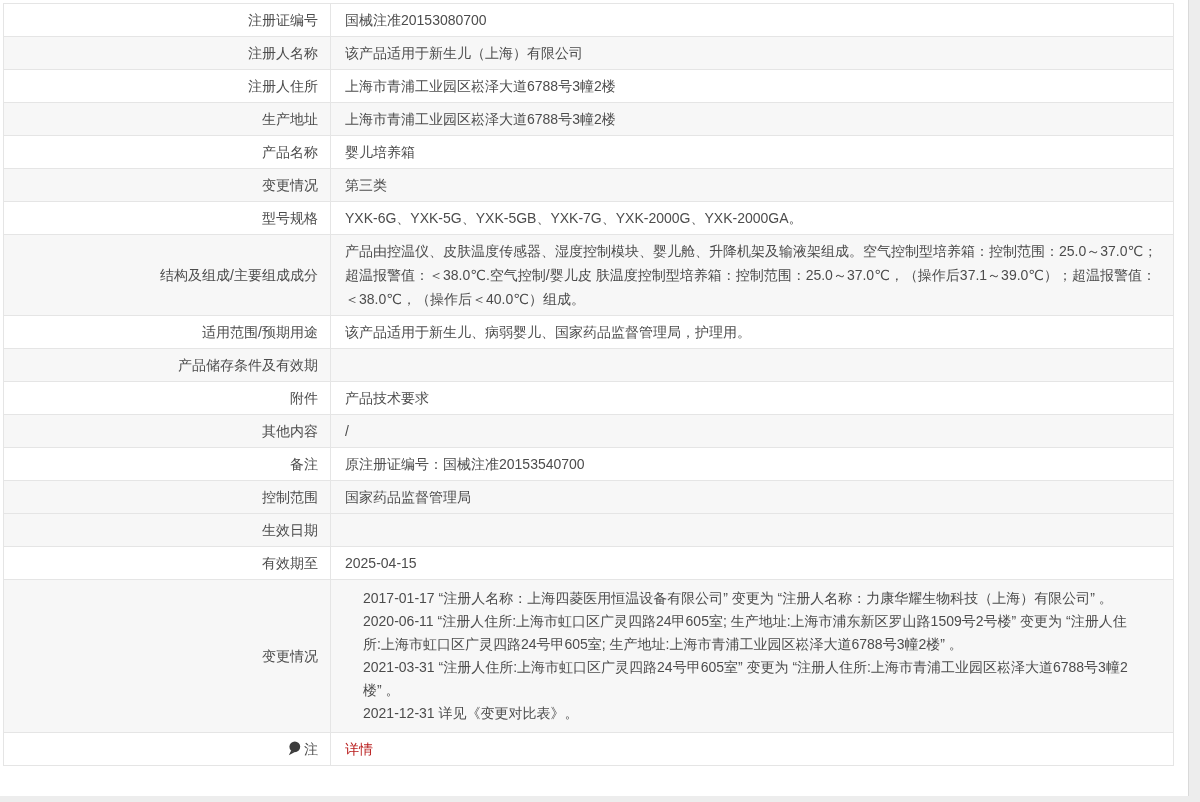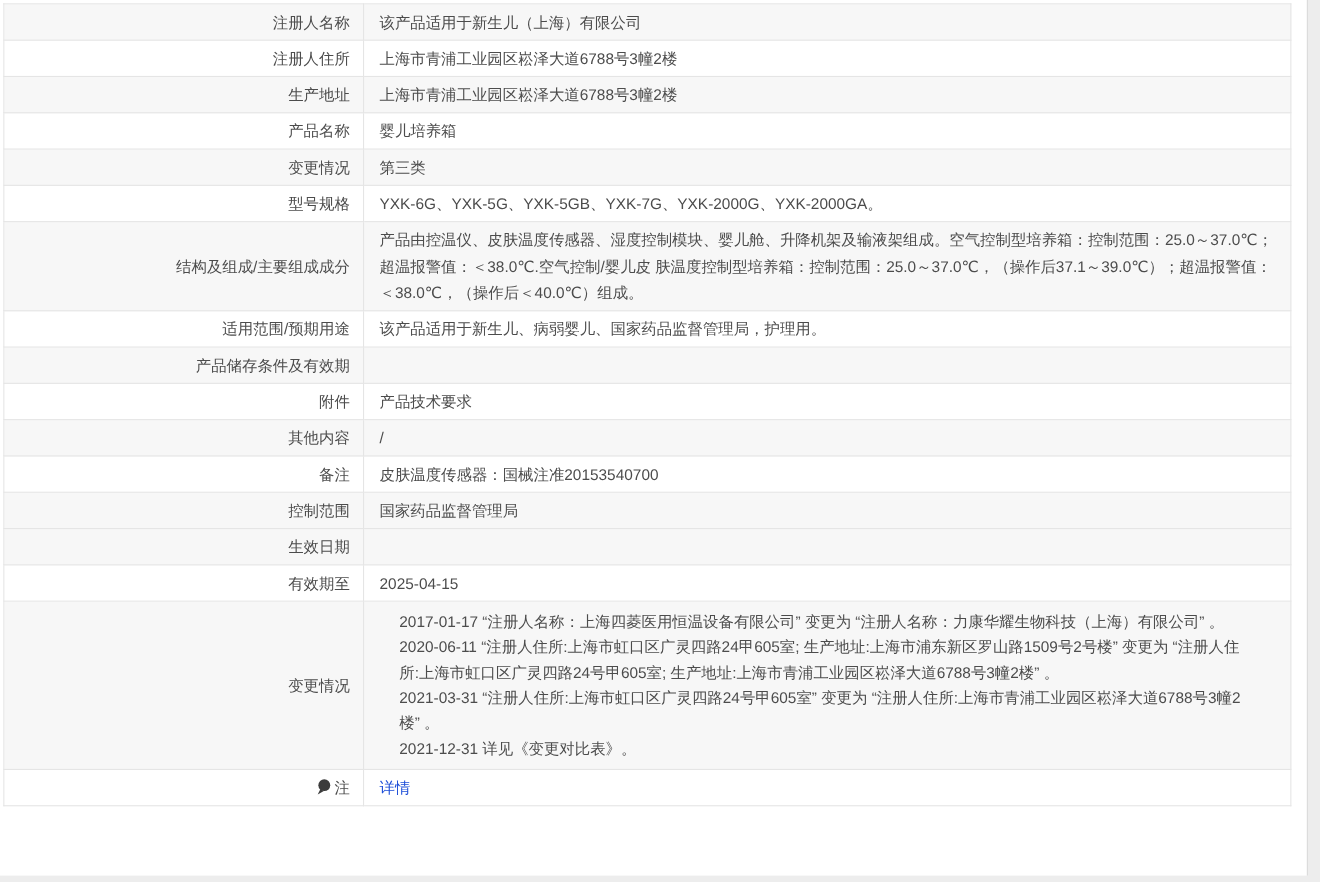--- a/index.html
+++ b/index.html
@@ -59,32 +59,36 @@
     padding: 7px 32px;
   }
   .note-icon {
     display: inline-block;
     width: 13px;
     height: 15px;
     margin-right: 3px;
     vertical-align: -2px;
   }
   a.detail-link {
-    color: #1d4ed8;
+    color: #b91c1c;
     text-decoration: none;
     cursor: pointer;
   }
 </style>
 </head>
 <body>
 
 <div class="screen">
   <div class="content-panel">
     <table class="reg-table">
       <tbody>
+        <tr>
+            <td class="label-cell">注册证编号</td>
+            <td class="value-cell">国械注准20153080700</td>
+          </tr>
           <tr class="alt">
             <td class="label-cell">注册人名称</td>
             <td class="value-cell">该产品适用于新生儿（上海）有限公司</td>
           </tr>
           <tr>
             <td class="label-cell">注册人住所</td>
             <td class="value-cell">上海市青浦工业园区崧泽大道6788号3幢2楼</td>
           </tr>
           <tr class="alt">
             <td class="label-cell">生产地址</td>
@@ -117,21 +121,21 @@
           <tr>
             <td class="label-cell">附件</td>
             <td class="value-cell">产品技术要求</td>
           </tr>
           <tr class="alt">
             <td class="label-cell">其他内容</td>
             <td class="value-cell">/</td>
           </tr>
           <tr>
             <td class="label-cell">备注</td>
-            <td class="value-cell">皮肤温度传感器：国械注准20153540700</td>
+            <td class="value-cell">原注册证编号：国械注准20153540700</td>
           </tr>
           <tr class="alt">
             <td class="label-cell">控制范围</td>
             <td class="value-cell">国家药品监督管理局</td>
           </tr>
           <tr class="alt">
             <td class="label-cell">生效日期</td>
             <td class="value-cell"></td>
           </tr>
           <tr>

